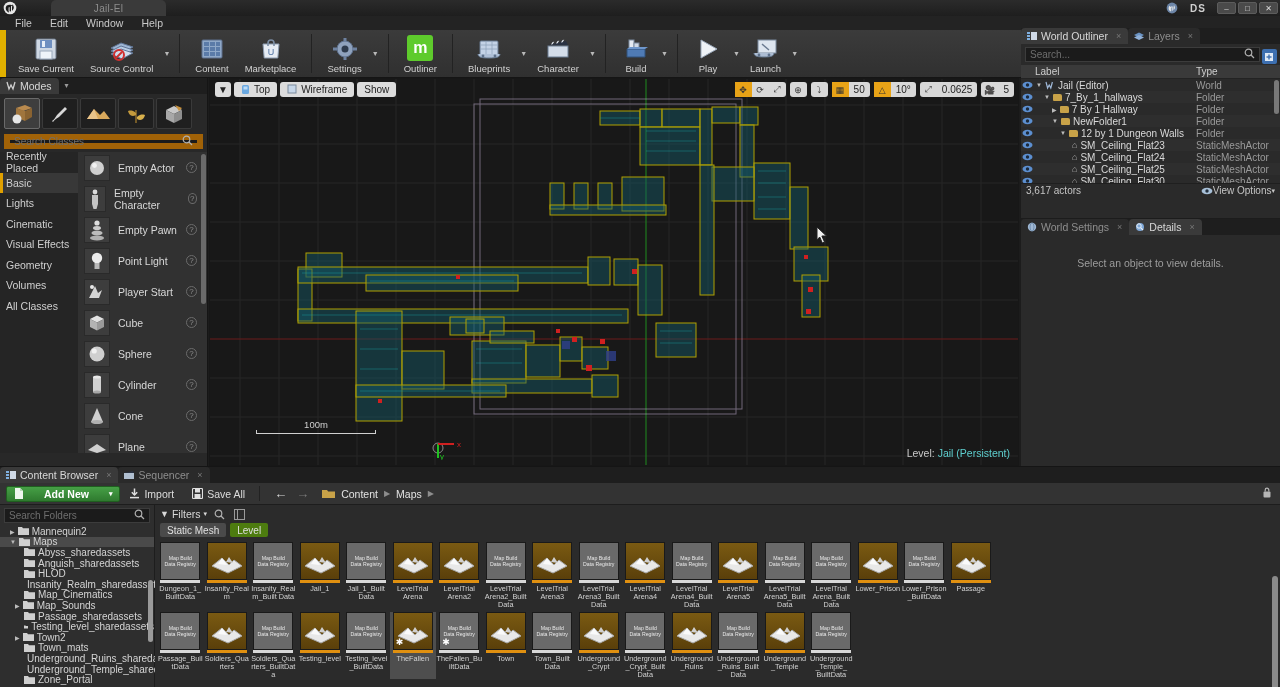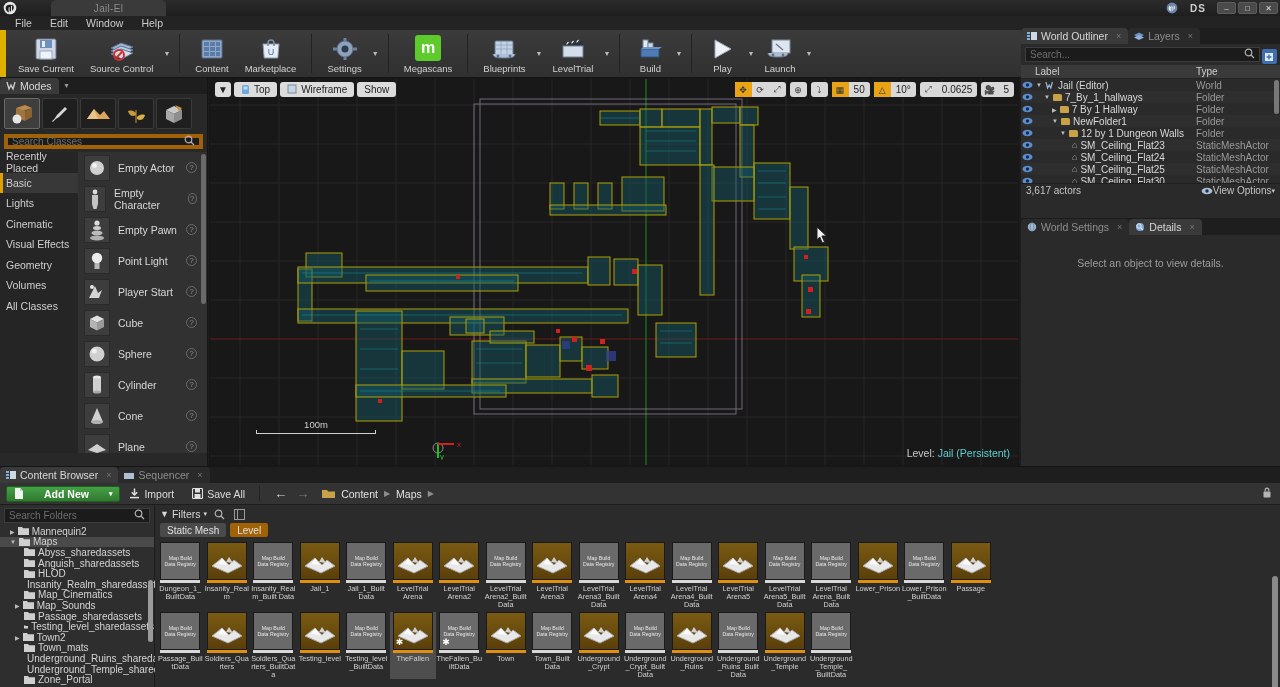--- a/index.html
+++ b/index.html
@@ -56,21 +56,21 @@
      gap:4px; padding:0 7px 0 6px; font-size:10.5px; color:#d8d8d8; }
   .ptab.inactive{ background:#2a2a2a; color:#8e8e8e; }
   .ptab .x{ color:#777; font-size:9px; margin-left:4px; }
   .ptab-caret{ color:#999; font-size:8px; padding:0 6px; line-height:16px;}
 
   .mode-btns{ display:flex; gap:2px; padding:4px 4px 3px 4px; background:#282828; }
   .mode-btn{ width:36px; height:31px; background:#1f1f1f; border:1px solid #3a3a3a; border-radius:2px;
      display:flex; align-items:center; justify-content:center; }
   .mode-btn.sel{ background:#3e3e3e; border-color:#6a6a6a; }
 
-  .srch{ margin:2px 4px 3px 4px; height:15px; background:#1b1b1b; border:4px solid #a16207;
+  .srch{ margin:2px 4px 3px 4px; height:15px; background:#1b1b1b; border:6px solid #a16207;
      display:flex; align-items:center; padding:0 4px; color:#6e6e6e; font-size:10px; }
   .srch .mag{ margin-left:auto; }
 
   .modes-body{ display:flex; height:301px; }
   .cat-list{ width:78px; background:#252525; }
   .cat{ height:20.5px; display:flex; align-items:center; padding-left:6px; font-size:10.5px; color:#cfcfcf; }
   .cat.active{ background:#383838; border-left:3px solid #e0a000; padding-left:3px; }
   .place-list{ flex:1; background:#313131; overflow:hidden; position:relative; }
   .place-row{ height:31px; display:flex; align-items:center; gap:8px; padding-left:6px; }
   .place-thumb{ width:26px; height:26px; background:#3d3d3d; border:1px solid #2a2a2a;
@@ -156,21 +156,21 @@
 
   .cb-right{ flex:1; background:#2b2b2b; position:relative;}
   .filterbar{ height:18px; display:flex; align-items:center; gap:4px; padding:0 5px;}
   .filterbtn{ display:flex; align-items:center; gap:3px; font-size:10.5px; color:#d8d8d8;}
   .cb-srch{ flex:1; height:14px; background:#1b1b1b; border:1px solid #3c3c3c; display:flex;
      align-items:center; padding:0 5px; color:#6e6e6e; font-size:10px; margin-right:2px;}
   .cb-srchmag{ width:16px; display:flex; align-items:center; justify-content:center;}
   .filtchips{ height:15px; display:flex; gap:4px; padding-left:5px; }
   .chip{ background:#4a4a4a; border-radius:2px; padding:0 7px; font-size:10px; color:#e0e0e0;
      display:flex; align-items:center; height:14px;}
-  .chip.active{ background:#a16207; }
+  .chip.active{ background:#4d7c0f; }
   .assets{ position:absolute; left:0; right:0; top:35px; bottom:13px; overflow:hidden; padding:2px 0 0 2px;}
   .arow{ display:flex; gap:0; }
   .acell{ width:46.5px; height:67px; display:flex; flex-direction:column; align-items:center; }
   .acell.sel{ background:#4e4e4e; }
   .athumb{ width:40px; height:38px; border:1px solid #1a1a1a; position:relative; overflow:hidden;
      display:flex; align-items:center; justify-content:center;}
   .athumb.map{ background:linear-gradient(#7a5a12,#5a3f0a); }
   .athumb.reg{ background:#6a6a6a; }
   .athumb .regtext{ font-size:5.2px; color:#e8e8e8; text-align:center; line-height:6.2px;}
   .abar{ width:40px; height:3px; background:#e09010; }
@@ -296,21 +296,21 @@
       </div>
       <div class="tb-caret">▼</div>
     </div>
     <div class="tb-sep"></div>
 
     <div class="tb-group">
       <div class="tb-item">
         <div class="ic">
           <div class="mega-box">m</div>
         </div>
-        <div class="lb">Megascans</div>
+        <div class="lb">Outliner</div>
       </div>
     </div>
     <div class="tb-sep"></div>
 
     <div class="tb-group">
       <div class="tb-item">
         <div class="ic">
           <svg width="28" height="24" viewBox="0 0 28 24">
               <rect x="5" y="4" width="18" height="14" rx="1" fill="#c3d2e6" stroke="#66798f"></rect>
               <g stroke="#8fa3bb" stroke-width=".8">
@@ -332,21 +332,21 @@
           <svg width="28" height="24" viewBox="0 0 28 24">
               <rect x="4" y="9" width="20" height="11" fill="#d4dde9" stroke="#6d7e94"></rect>
               <path d="M4 8l18-4 2 4z" fill="#2a3242"></path>
               <g fill="#e6ecf4">
                 <path d="M7 7.6l1.6-2.6 1.6-.3-1.6 2.6z"></path>
                 <path d="M12 6.6l1.6-2.6 1.6-.3-1.6 2.6z"></path>
                 <path d="M17 5.6l1.6-2.6 1.6-.3-1.6 2.6z"></path>
               </g>
             </svg>
         </div>
-        <div class="lb">LevelTrial</div>
+        <div class="lb">Character</div>
       </div>
       <div class="tb-caret">▼</div>
     </div>
     <div class="tb-sep"></div>
 
     <div class="tb-group">
       <div class="tb-item">
         <div class="ic">
           <svg width="26" height="24" viewBox="0 0 26 24">
               <rect x="6" y="3" width="5" height="9" fill="#e4eaf2" stroke="#7b8a9e"></rect>

